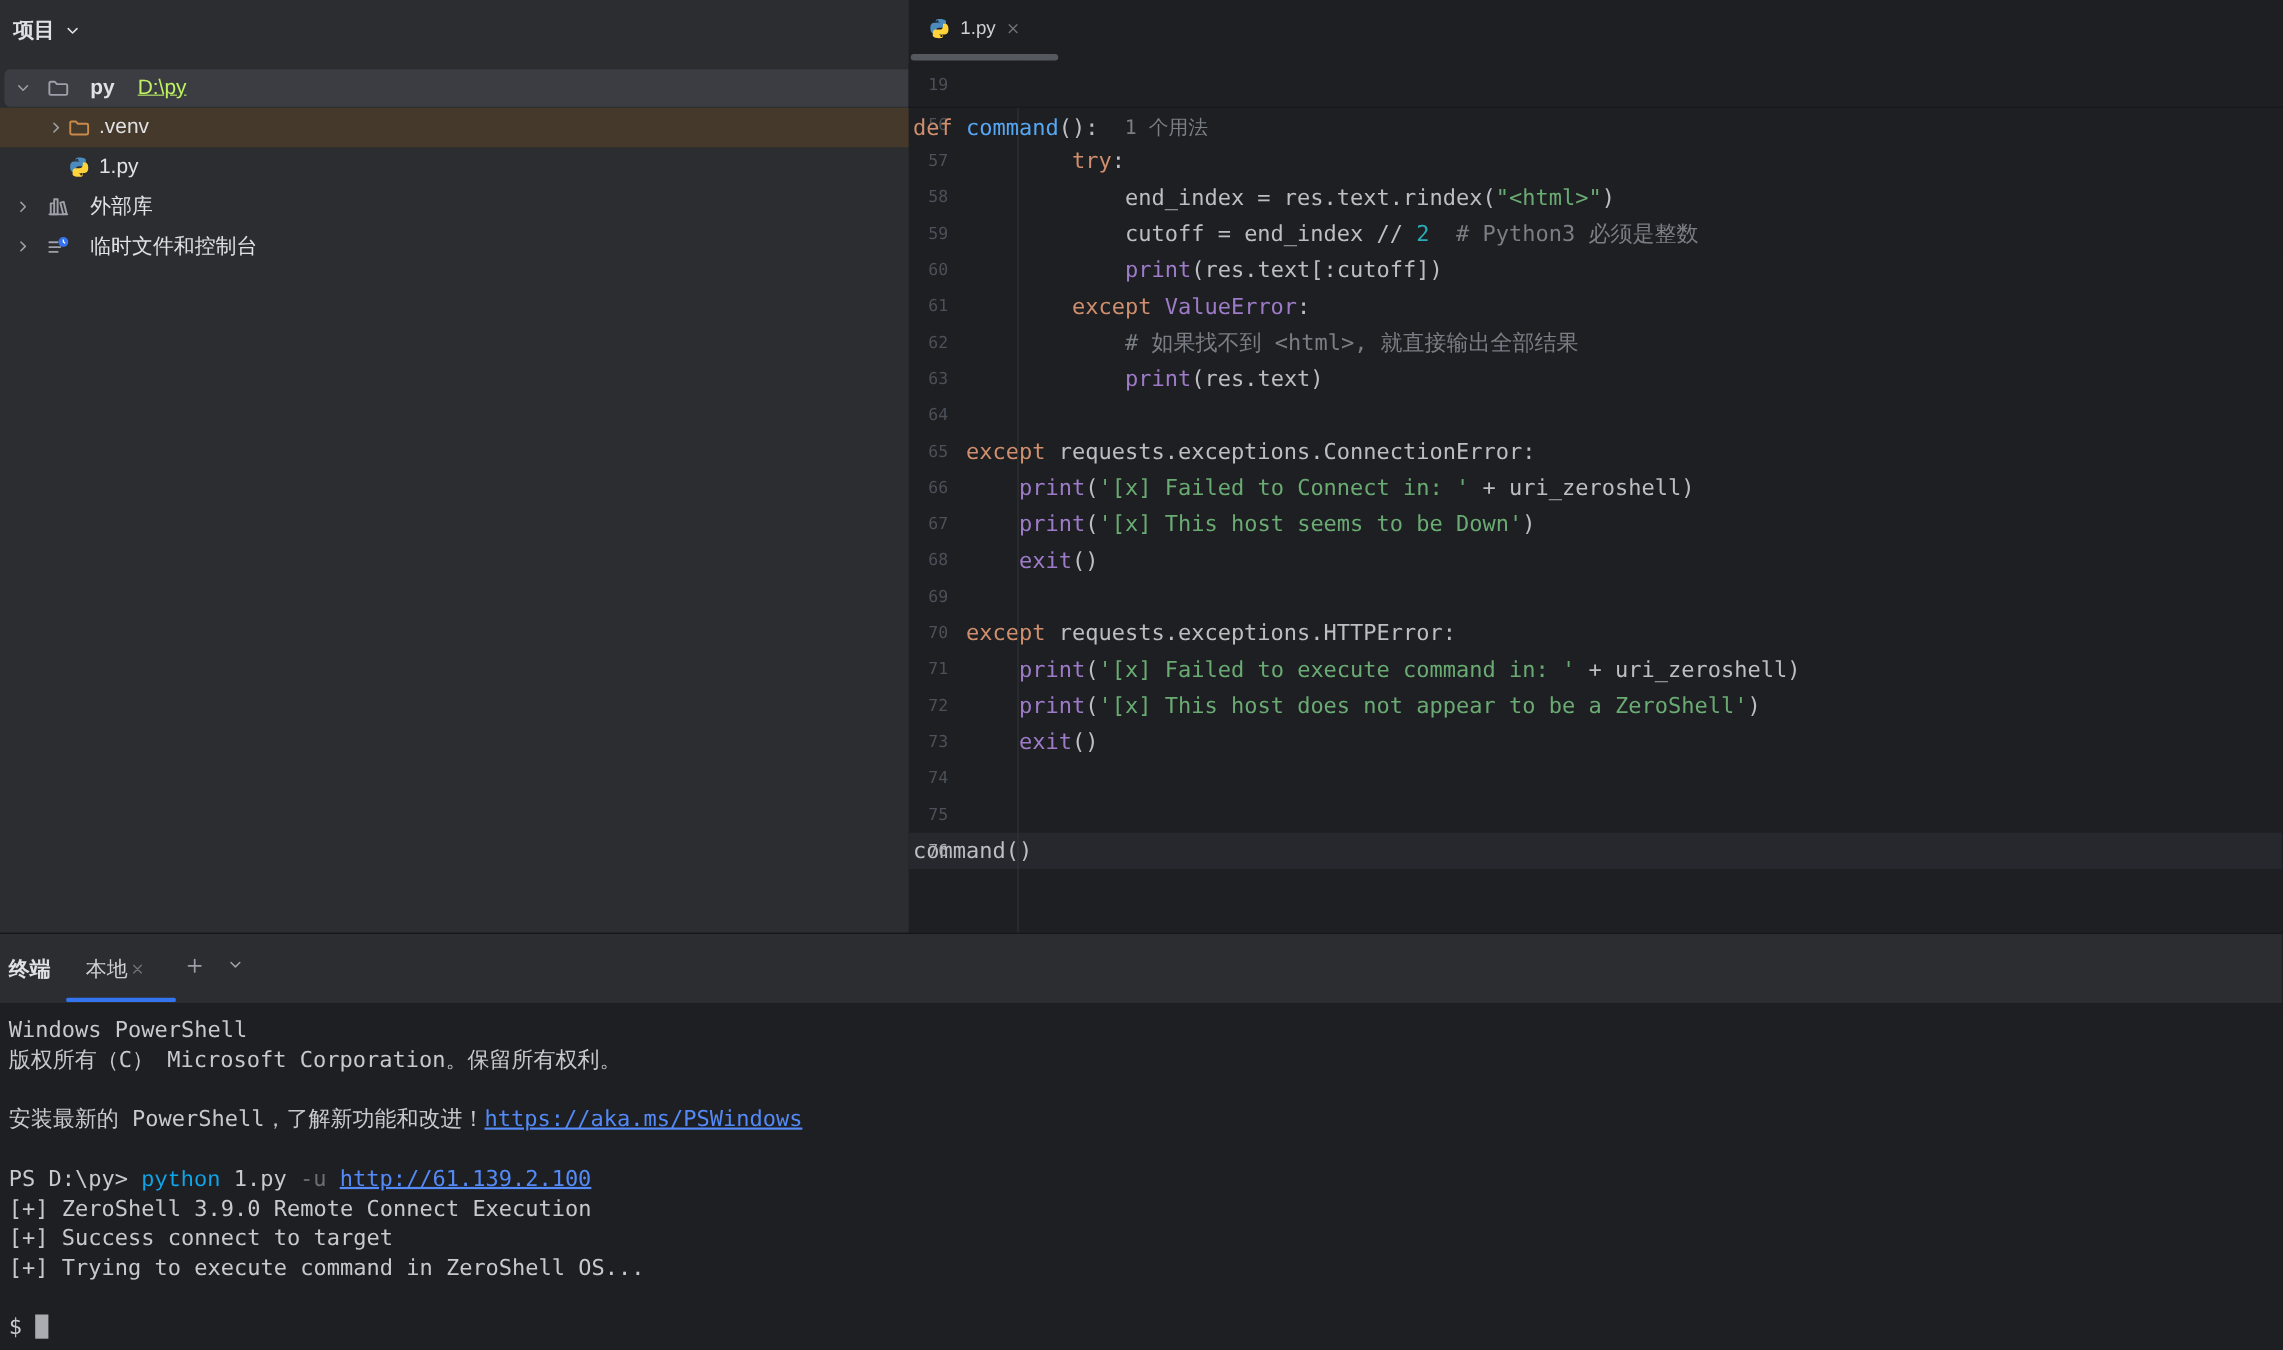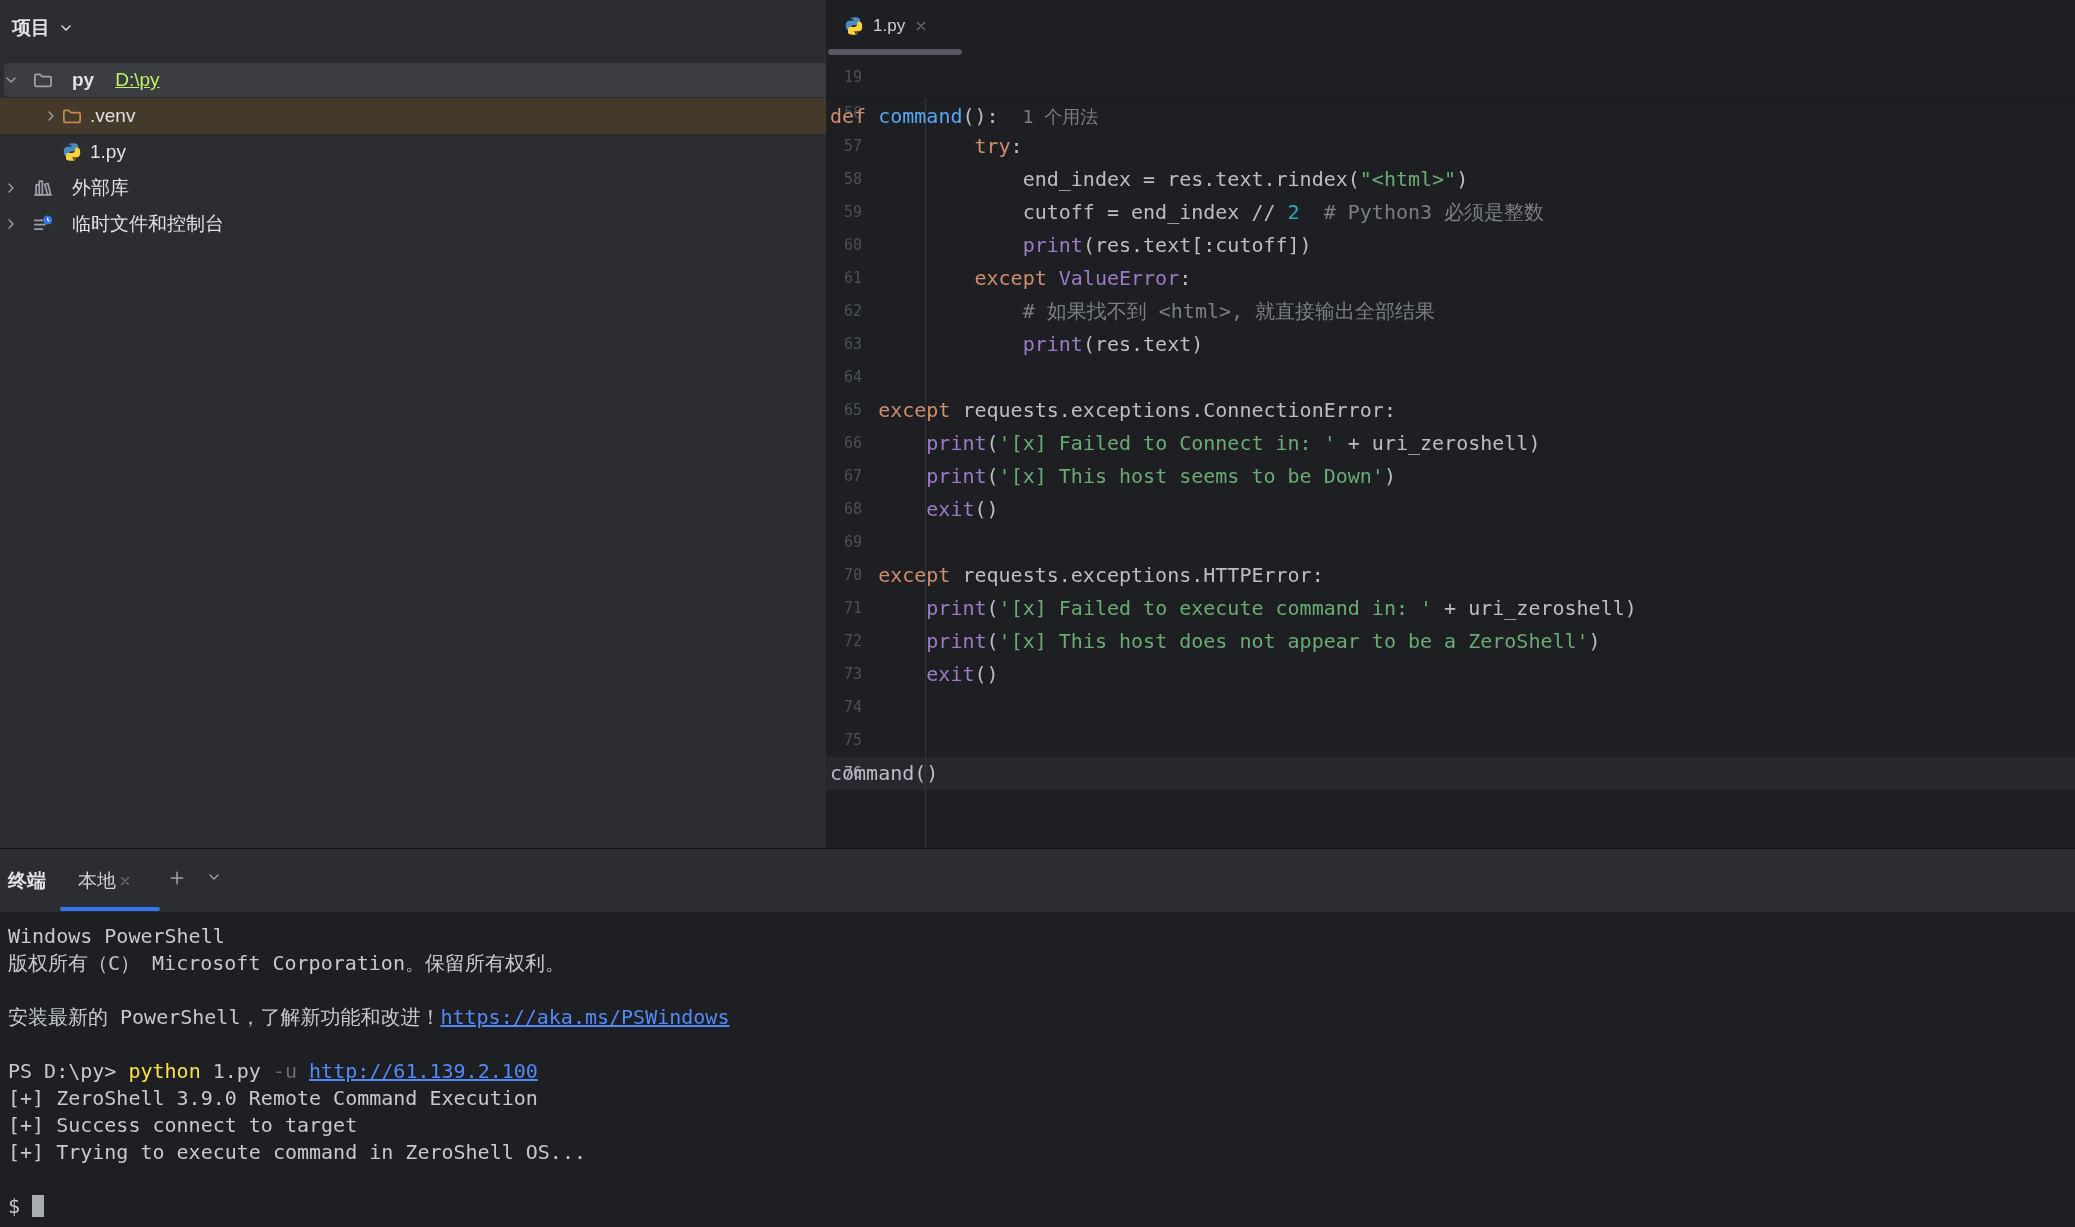--- a/index.html
+++ b/index.html
@@ -13,21 +13,21 @@
   .panel-header .ttl{font-weight:700;font-size:19px;}
   .tree{position:absolute;top:62px;left:0;right:0;}
   .trow{position:relative;height:36px;display:flex;align-items:center;font-size:19px;color:#dfe1e5;}
   .trow .chev{width:22px;display:flex;justify-content:center;color:#9da0a8;flex:none;}
   .trow .ticon{width:20px;height:20px;margin-right:8px;flex:none;}
   .trow.sel::before{content:"";position:absolute;left:4px;right:14px;top:1px;bottom:1px;background:#3b3d42;border-radius:5px;}
   .trow.lib{background:#44392a;}
   .trow>*{position:relative;}
   .lbl-b{font-weight:700;}
   .sfx{color:#bef264;margin-left:10px;text-decoration:underline;}
-  .ind0{gap:11px;} .ind1{padding-left:40px;} .ind1n{padding-left:62px;}
+  .ind0{padding-left:10px;gap:11px;} .ind1{padding-left:40px;} .ind1n{padding-left:62px;}
 
   
   .editor{position:absolute;left:826px;top:0;width:1249px;height:848px;background:#1e1f22;}
   .tabbar{position:relative;height:58px;}
   .etab{position:absolute;left:2px;top:0;height:52px;display:flex;align-items:center;padding:0 16px;gap:9px;font-size:17px;color:#ced0d6;}
   .etab .close{color:#6f737a;}
   .tab-underline{position:absolute;left:2px;top:49px;width:134px;height:6px;border-radius:3px;background:#55585e;}
   .gutter-sep{position:absolute;left:99px;top:58px;bottom:0;width:1px;background:#313438;}
   .crow{display:flex;height:33px;font-family:"DejaVu Sans Mono",monospace;flex-direction:column;}
   .crow.sticky{position:absolute;left:0;right:0;top:58px;height:39px;border-bottom:1px solid #191a1d;background:#1e1f22;z-index:2;}
@@ -52,21 +52,21 @@
   .term-title{font-weight:700;font-size:19px;margin-left:8px;}
   .ttab{position:absolute;left:60px;top:0;height:100%;width:100px;display:flex;align-items:center;
         padding-left:18px;gap:2px;box-sizing:border-box;font-size:19px;color:#ced0d6;}
   .ttab .close{color:#6f737a;}
   .ttab-underline{position:absolute;left:60px;top:58px;width:100px;height:4px;border-radius:2px;background:#3574f0;}
   .thbtn{position:absolute;top:20px;color:#9da0a8;}
   .btn-plus{left:168px;} .btn-chev{left:206px;}
   .term-body{position:absolute;left:0;top:64px;right:0;bottom:0;background:#1e1f22;padding:11px 0 0 8px;}
   .tline{height:27px;font-family:"DejaVu Sans Mono",monospace;font-size:20px;line-height:27px;
          white-space:pre;color:#c6c9ce;}
-  .tk-t{color:#c6c9ce;} .tk-y{color:#fde047;} .tk-d{color:#6a6e75;}
+  .tk-t{color:#c6c9ce;} .tk-y{color:#0ea5e9;font-family:Liberation Mono, monospace;} .tk-d{color:#6a6e75;}
   .tk-a{color:#548af7;text-decoration:underline;}
   .cursor{display:inline-block;width:12px;height:22px;background:#a9acb0;vertical-align:-4px;}
 </style>
 </head>
 <body>
 
 <div class="app">
 
   <aside class="sidebar">
     <div class="panel-header">
@@ -284,21 +284,21 @@
         </span>
       <div class="ttab-underline"></div>
     </div>
     <div class="term-body" id="term">
         <div class="tline"><span class="tk-t">Windows PowerShell</span></div>
         <div class="tline"><span class="tk-t">版权所有（C） Microsoft Corporation。保留所有权利。</span></div>
         <div class="tline"></div>
         <div class="tline"><span class="tk-t">安装最新的 PowerShell，了解新功能和改进！</span><span class="tk-a">https://aka.ms/PSWindows</span></div>
         <div class="tline"></div>
         <div class="tline"><span class="tk-t">PS D:\py&gt; </span><span class="tk-y">python</span><span class="tk-t"> 1.py </span><span class="tk-d">-u</span><span class="tk-t"> </span><span class="tk-a">http://61.139.2.100</span></div>
-        <div class="tline"><span class="tk-t">[+] ZeroShell 3.9.0 Remote Command Execution</span></div>
+        <div class="tline"><span class="tk-t">[+] ZeroShell 3.9.0 Remote Connect Execution</span></div>
         <div class="tline"><span class="tk-t">[+] Success connect to target</span></div>
         <div class="tline"><span class="tk-t">[+] Trying to execute command in ZeroShell OS...</span></div>
         <div class="tline"></div>
         <div class="tline"><span class="tk-t">$ </span><span class="cursor"></span></div>
       </div>
   </section>
 
 </div>
 
 </body></html>

